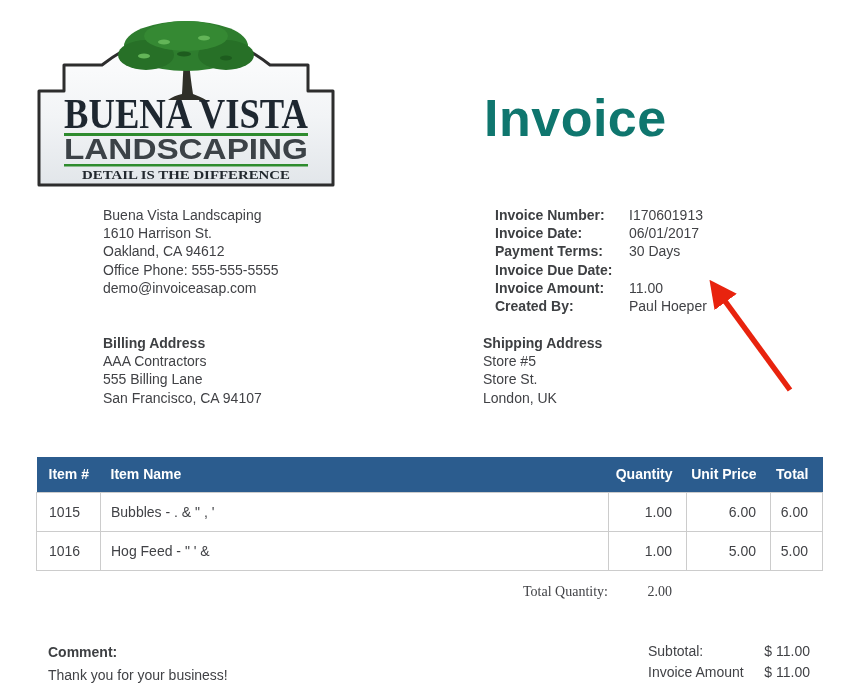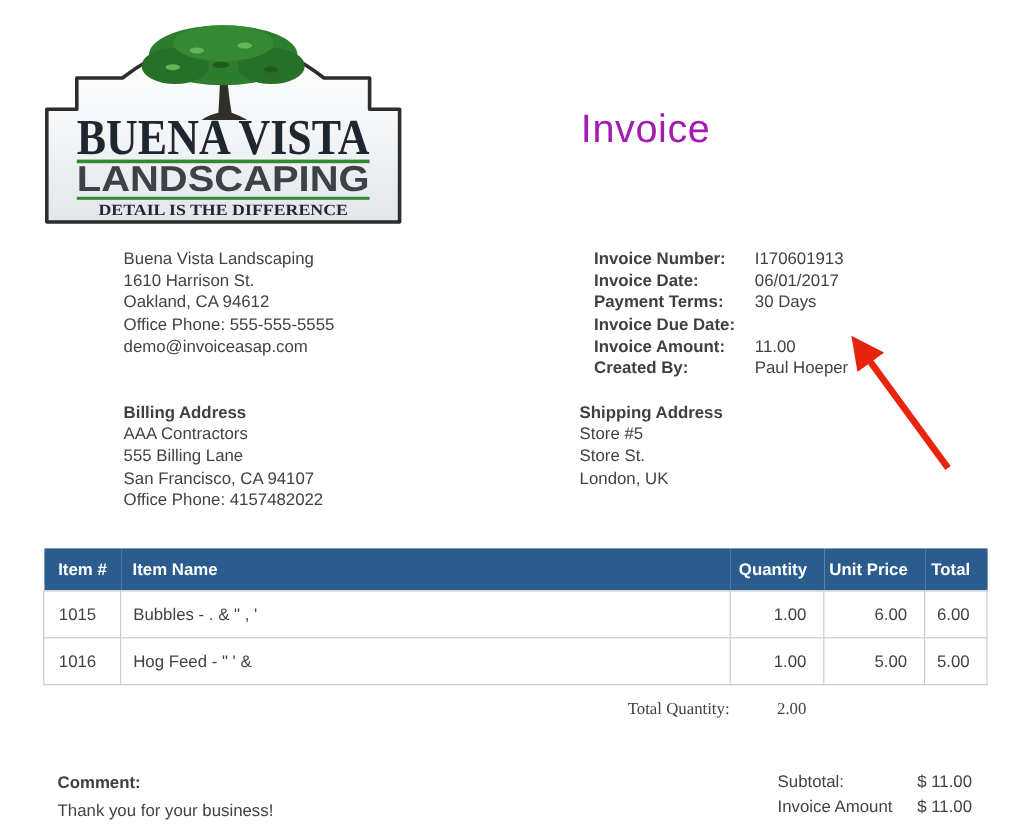--- a/index.html
+++ b/index.html
@@ -7,22 +7,22 @@
   .page {
     position:relative; width:844px; height:694px; background:#ffffff;
     font-family:"Liberation Sans", sans-serif; color:#414246; font-size:14px;
     overflow:hidden;
     padding-left:29px;
   }
   
   .logo { position:absolute; left:36px; top:12px; width:300px; height:178px; }
   
   .title {
-    position:absolute; left:484px; top:88px; font-size:33px; font-weight:400;
-    color:#a21caf; letter-spacing:0.5px;
+    position:absolute; left:484px; top:88px; font-size:52px; font-weight:700;
+    color:#0f766e; letter-spacing:0.5px;
   }
   
   .company { position:absolute; left:103px; top:206px; line-height:18.2px; }
   
   .details { position:absolute; left:483px; top:206px; line-height:18.2px; }
   .drow { display:flex; }
   .dlabel { width:134px; font-weight:700; color:#3e4043;margin-left:12px; }
   .dvalue { }
   .red { color:#e8230e; }
   
@@ -136,21 +136,20 @@
       <span class="dlabel">Created By:</span>
       <span class="dvalue">Paul Hoeper</span>
     </div>
   </div>
 
   <div class="addr-billing">
     <div class="addr-heading">Billing Address</div>
     <div>AAA Contractors</div>
     <div>555 Billing Lane</div>
     <div>San Francisco, CA 94107</div>
-    <div>Office Phone: 4157482022</div>
   </div>
 
   <div class="addr-shipping">
     <div class="addr-heading">Shipping Address</div>
     <div>Store #5</div>
     <div>Store St.</div>
     <div>London, UK</div>
   </div>
 
   <svg class="arrow" viewBox="0 0 104 126">

